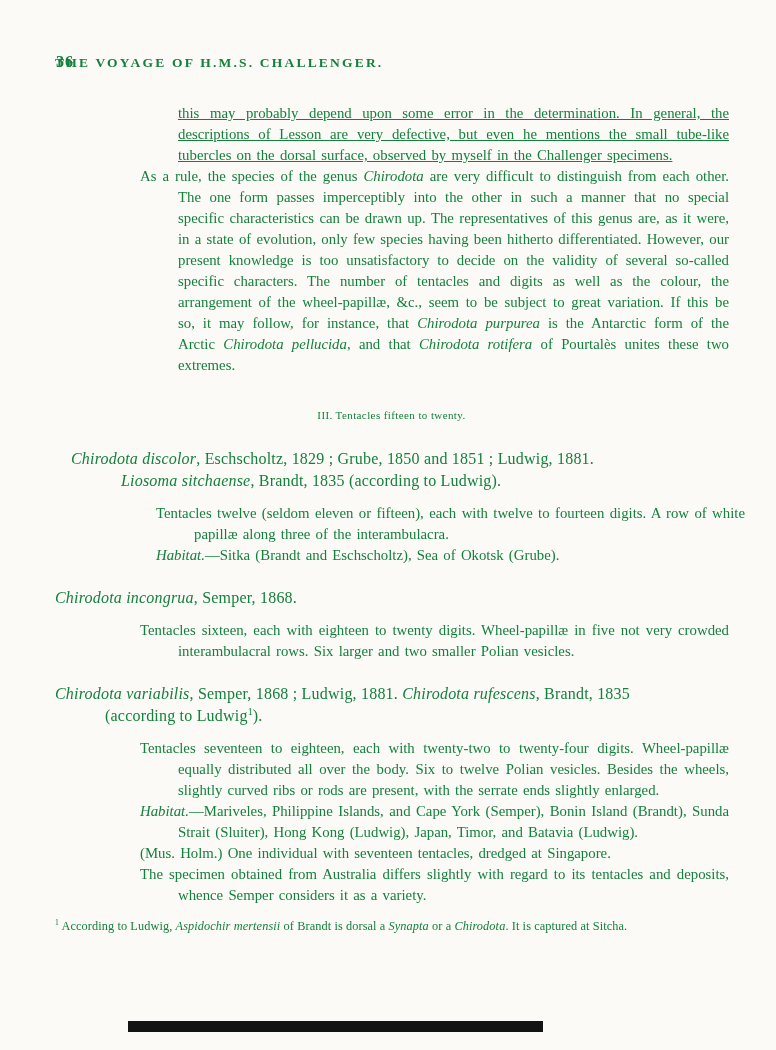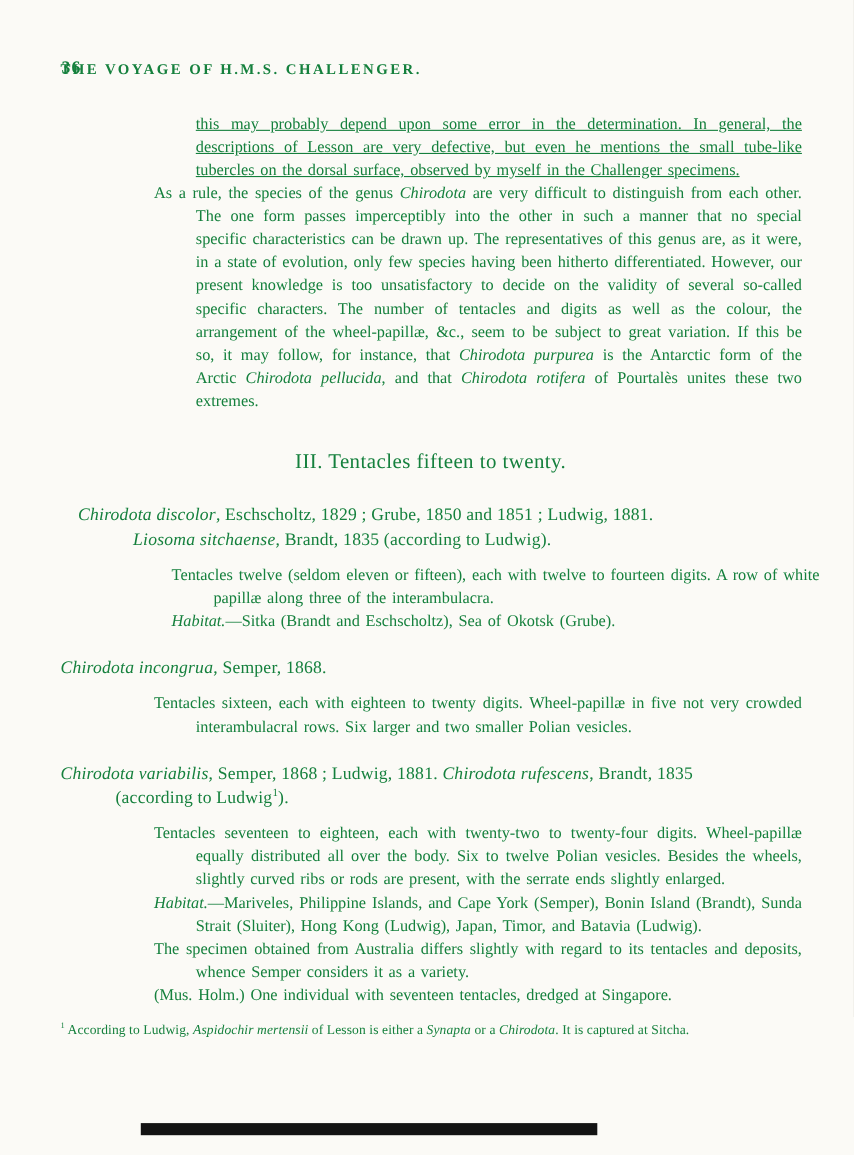--- a/index.html
+++ b/index.html
@@ -39,21 +39,21 @@
     text-align: justify;
     word-spacing: 1.5px;
   }
   .para.hang { text-indent: -38px; }
   .para.cont { text-indent: 0; text-decoration: underline; }
   .body-first { margin-top: 11px; }
 
   .section-heading {
     margin: 33px 0 27px;
     text-align: center;
-    font-size: 19px;
+    font-size: 11px;
     font-weight: normal;
     letter-spacing: 0.4px;
   }
 
   .species { margin-top: 21px; }
   .species.first { margin-top: 0; margin-left: 16px; }
   .sp-title { font-size: 16px; line-height: 22px; letter-spacing: 0.2px; }
   .sp-title-indent { margin-left: 50px; }
 
   .it { font-style: italic; }
@@ -101,23 +101,23 @@
     <section class="species">
       <div class="sp-title"><span class="it">Chirodota incongrua</span><span>, Semper, 1868.</span></div>
       <p class="para hang body-first"><span>Tentacles sixteen, each with eighteen to twenty digits.  Wheel-papillæ in five not very crowded interambulacral rows.  Six larger and two smaller Polian vesicles.</span></p>
     </section>
 
     <section class="species">
       <div class="sp-title"><span class="it">Chirodota variabilis</span><span>, Semper, 1868 ;  Ludwig, 1881.   </span><span class="it">Chirodota rufescens</span><span>, Brandt, 1835</span></div>
       <div class="sp-title sp-title-indent"><span>(according to Ludwig</span><span class="sup">1</span><span>).</span></div>
       <p class="para hang body-first"><span>Tentacles seventeen to eighteen, each with twenty-two to twenty-four digits.  Wheel-papillæ equally distributed all over the body.  Six to twelve Polian vesicles.  Besides the wheels, slightly curved ribs or rods are present, with the serrate ends slightly enlarged.</span></p>
       <p class="para hang"><span class="it">Habitat.</span><span>—Mariveles, Philippine Islands, and Cape York (Semper), Bonin Island (Brandt), Sunda Strait (Sluiter), Hong Kong (Ludwig), Japan, Timor, and Batavia (Ludwig).</span></p>
+      <p class="para hang"><span>(Mus. Holm.)  One individual with seventeen tentacles, dredged at Singapore.</span></p>
       <p class="para hang"><span>The specimen obtained from Australia differs slightly with regard to its tentacles and deposits, whence Semper considers it as a variety.</span></p>
-      <p class="para hang"><span>(Mus. Holm.)  One individual with seventeen tentacles, dredged at Singapore.</span></p>
     </section>
 
-    <p class="footnote"><span class="sup">1</span><span> According to Ludwig, </span><span class="it">Aspidochir mertensii</span><span> of Lesson is either a </span><span class="it">Synapta</span><span> or a </span><span class="it">Chirodota</span><span>.  It is captured at Sitcha.</span></p>
+    <p class="footnote"><span class="sup">1</span><span> According to Ludwig, </span><span class="it">Aspidochir mertensii</span><span> of Brandt is dorsal a </span><span class="it">Synapta</span><span> or a </span><span class="it">Chirodota</span><span>.  It is captured at Sitcha.</span></p>
 
   </main>
 
   <div class="scan-artifact"></div>
 
 </div>
 
 </body></html>

